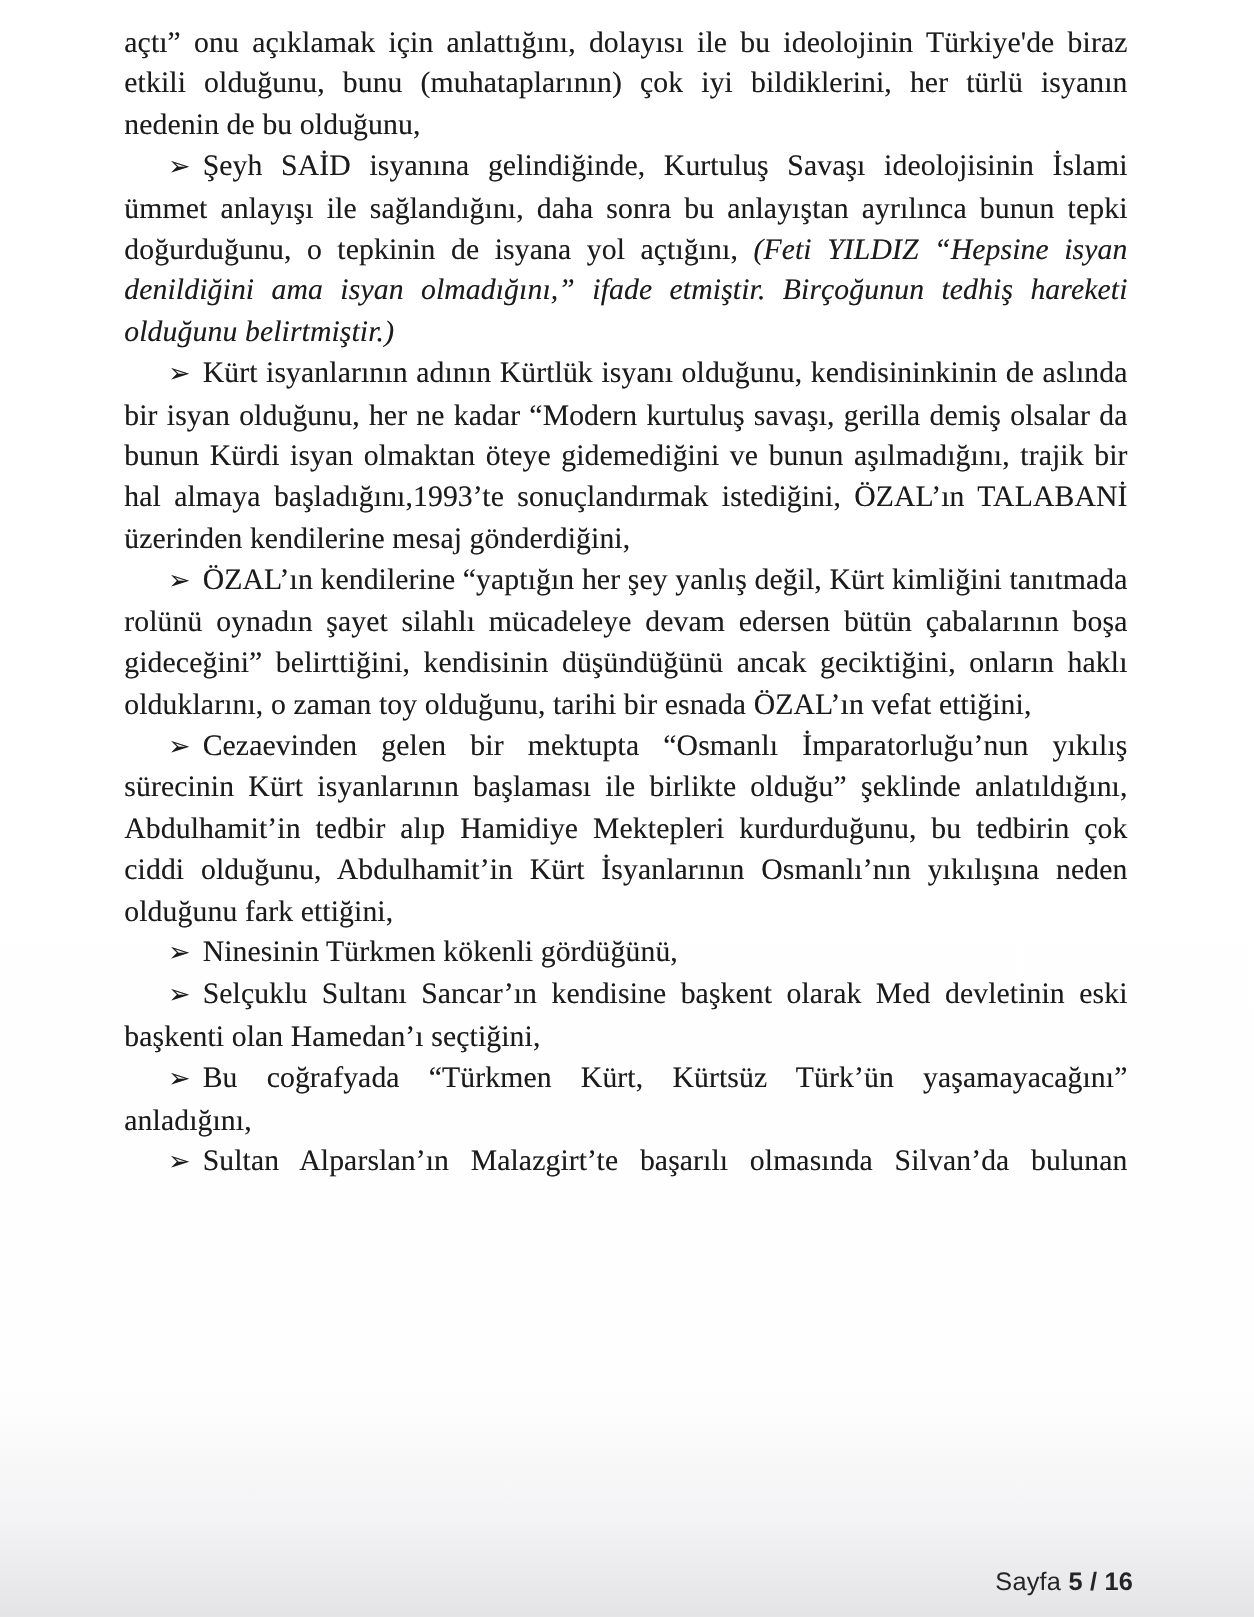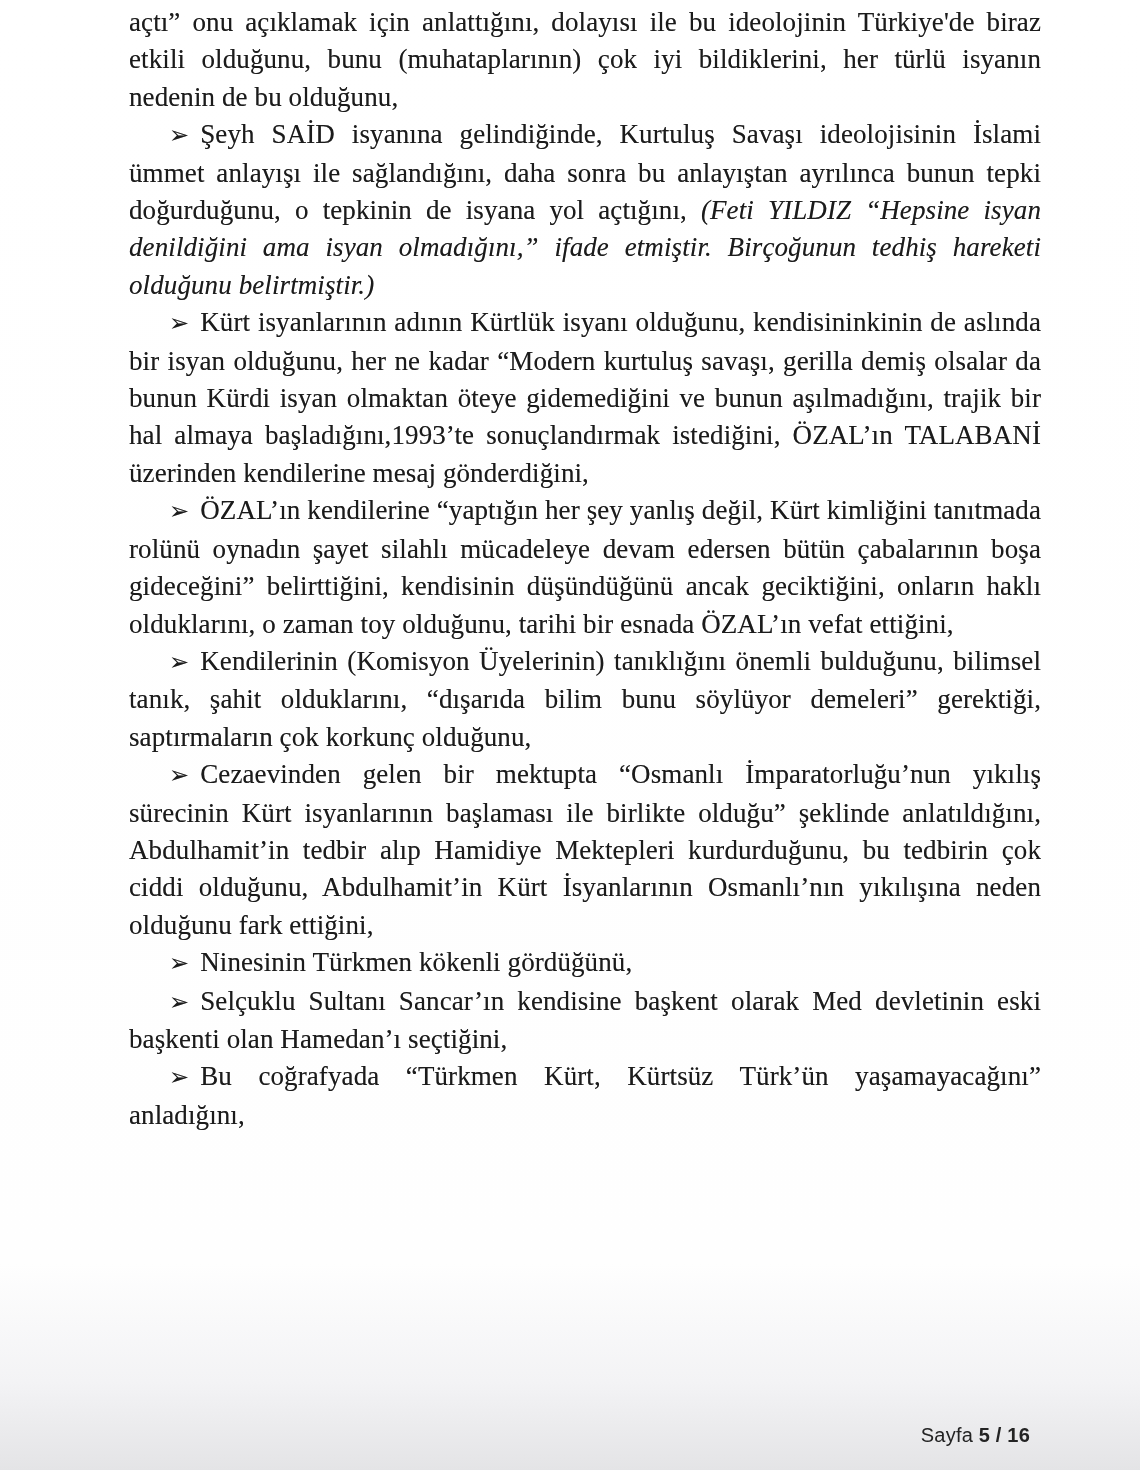--- a/index.html
+++ b/index.html
@@ -9,23 +9,22 @@
     overflow: hidden;
     position: relative;
     background: linear-gradient(180deg, #ffffff 0%, #fefefe 86%, #f3f3f5 94%, #e4e4e6 100%);
     font-family: "Liberation Serif", "DejaVu Serif", serif;
     color: #1b1b1b;
     -webkit-font-smoothing: antialiased;
   }
   .page {
     position: absolute;
     left: 113px;
-    top: 4px;
+    top: 20px;
     width: 912px;
-    margin-left: 16px;
   }
   .para {
     margin: 0;
     font-size: 27px;
     line-height: 37.4px;
     text-align: justify;
     text-indent: 40px;
     letter-spacing: 0.1px;
     hyphens: none;
     text-shadow: 0 0 0.5px rgba(25,25,25,0.45);
@@ -37,47 +36,47 @@
     font-size: 24px;
     margin-right: 11px;
     color: #1b1b1b;
   }
   .it { font-style: italic; }
   .footer {
     position: absolute;
     right: 110px;
     top: 1424px;
     font-family: "Liberation Sans", "DejaVu Sans", sans-serif;
-    font-size: 20px;
+    font-size: 23px;
     color: #242424;
     letter-spacing: 0.2px;
   }
   .footer .pg { font-weight: 700; }
 </style>
 </head>
 <body>
 
 <div class="page">
 
   <p class="para cont"><span class="txt">açtı” onu açıklamak için anlattığını, dolayısı ile bu ideolojinin Türkiye'de biraz etkili olduğunu, bunu (muhataplarının) çok iyi bildiklerini, her türlü isyanın nedenin de bu olduğunu,</span></p>
 
   <p class="para"><span class="bullet-glyph">➢</span><span class="txt">Şeyh SAİD isyanına gelindiğinde, Kurtuluş Savaşı ideolojisinin İslami ümmet anlayışı ile sağlandığını, daha sonra bu anlayıştan ayrılınca bunun tepki doğurduğunu, o tepkinin de isyana yol açtığını, </span><span class="it">(Feti YILDIZ “Hepsine isyan denildiğini ama isyan olmadığını,” ifade etmiştir. Birçoğunun tedhiş hareketi olduğunu belirtmiştir.)</span></p>
 
   <p class="para"><span class="bullet-glyph">➢</span><span class="txt">Kürt isyanlarının adının Kürtlük isyanı olduğunu, kendisininkinin de aslında bir isyan olduğunu, her ne kadar “Modern kurtuluş savaşı, gerilla demiş olsalar da bunun Kürdi isyan olmaktan öteye gidemediğini ve bunun aşılmadığını, trajik bir hal almaya başladığını,1993’te sonuçlandırmak istediğini, ÖZAL’ın TALABANİ üzerinden kendilerine mesaj gönderdiğini,</span></p>
 
   <p class="para"><span class="bullet-glyph">➢</span><span class="txt">ÖZAL’ın kendilerine “yaptığın her şey yanlış değil, Kürt kimliğini tanıtmada rolünü oynadın şayet silahlı mücadeleye devam edersen bütün çabalarının boşa gideceğini” belirttiğini, kendisinin düşündüğünü ancak geciktiğini, onların haklı olduklarını, o zaman toy olduğunu, tarihi bir esnada ÖZAL’ın vefat ettiğini,</span></p>
 
-  <p class="para"><span class="bullet-glyph">➢</span><span class="txt">Kendilerinin (Komisyon Üyelerinin) tanıklığını önemli bulduğunu, bilimsel tanık, şahit olduklarını, “dışarıda bilim bunu söylüyor demeleri” gerektiği, saptırmaların çok korkunç olduğunu,</span></p>
 
   <p class="para"><span class="bullet-glyph">➢</span><span class="txt">Cezaevinden gelen bir mektupta “Osmanlı İmparatorluğu’nun yıkılış sürecinin Kürt isyanlarının başlaması ile birlikte olduğu” şeklinde anlatıldığını, Abdulhamit’in tedbir alıp Hamidiye Mektepleri kurdurduğunu, bu tedbirin çok ciddi olduğunu, Abdulhamit’in Kürt İsyanlarının Osmanlı’nın yıkılışına neden olduğunu fark ettiğini,</span></p>
 
 
 
   <p class="para"><span class="bullet-glyph">➢</span><span class="txt">Ninesinin Türkmen kökenli gördüğünü,</span></p>
 
   <p class="para"><span class="bullet-glyph">➢</span><span class="txt">Selçuklu Sultanı Sancar’ın kendisine başkent olarak Med devletinin eski başkenti olan Hamedan’ı seçtiğini,</span></p>
 
   <p class="para"><span class="bullet-glyph">➢</span><span class="txt">Bu coğrafyada “Türkmen Kürt, Kürtsüz Türk’ün yaşamayacağını” anladığını,</span></p>
 
+  <p class="para justify-last"><span class="bullet-glyph">➢</span><span class="txt">Sultan Alparslan’ın Malazgirt’te başarılı olmasında Silvan’da bulunan</span></p>
 
 </div>
 
 <div class="footer"><span>Sayfa</span> <span class="pg">5 / 16</span></div>
 
 </body></html>

